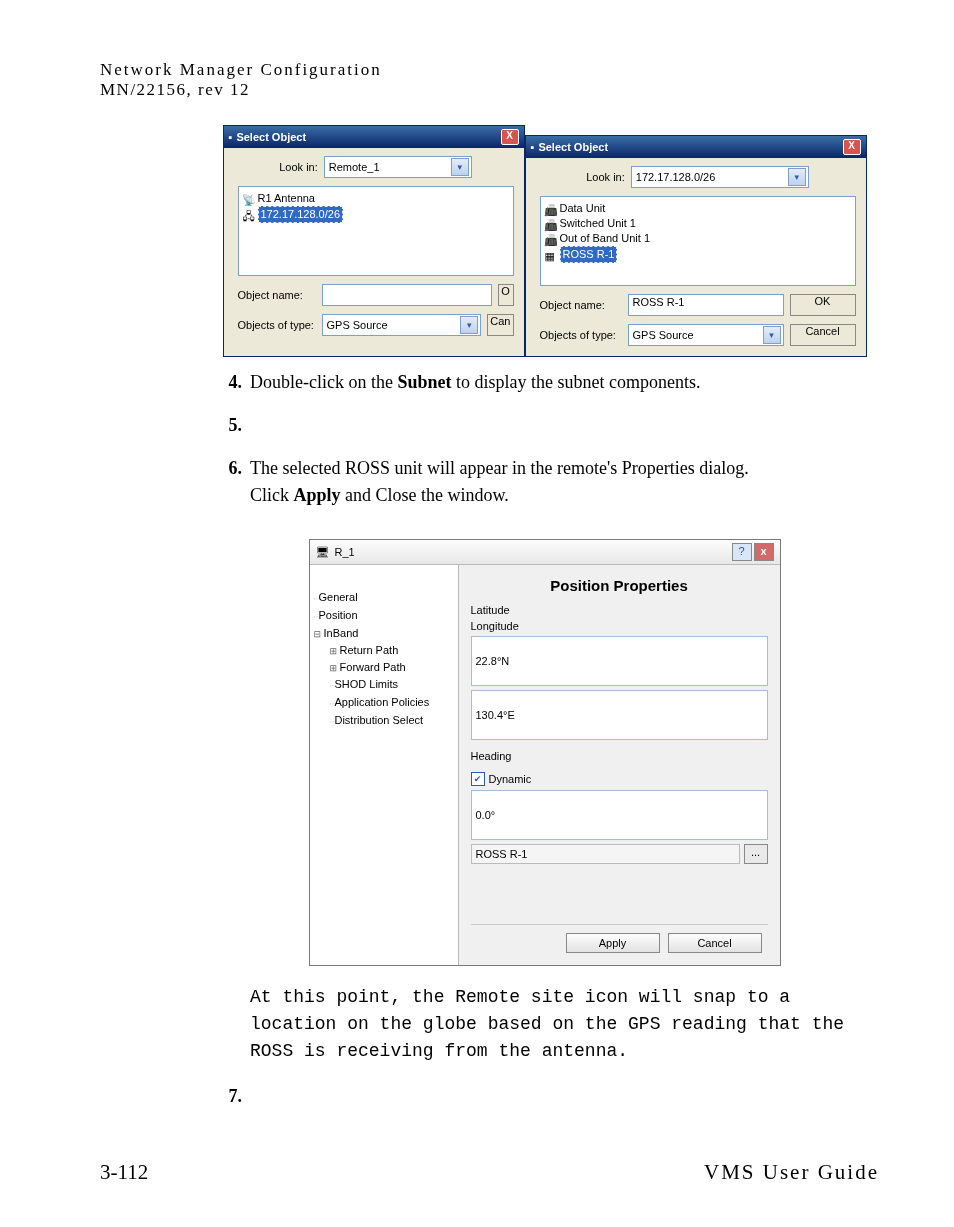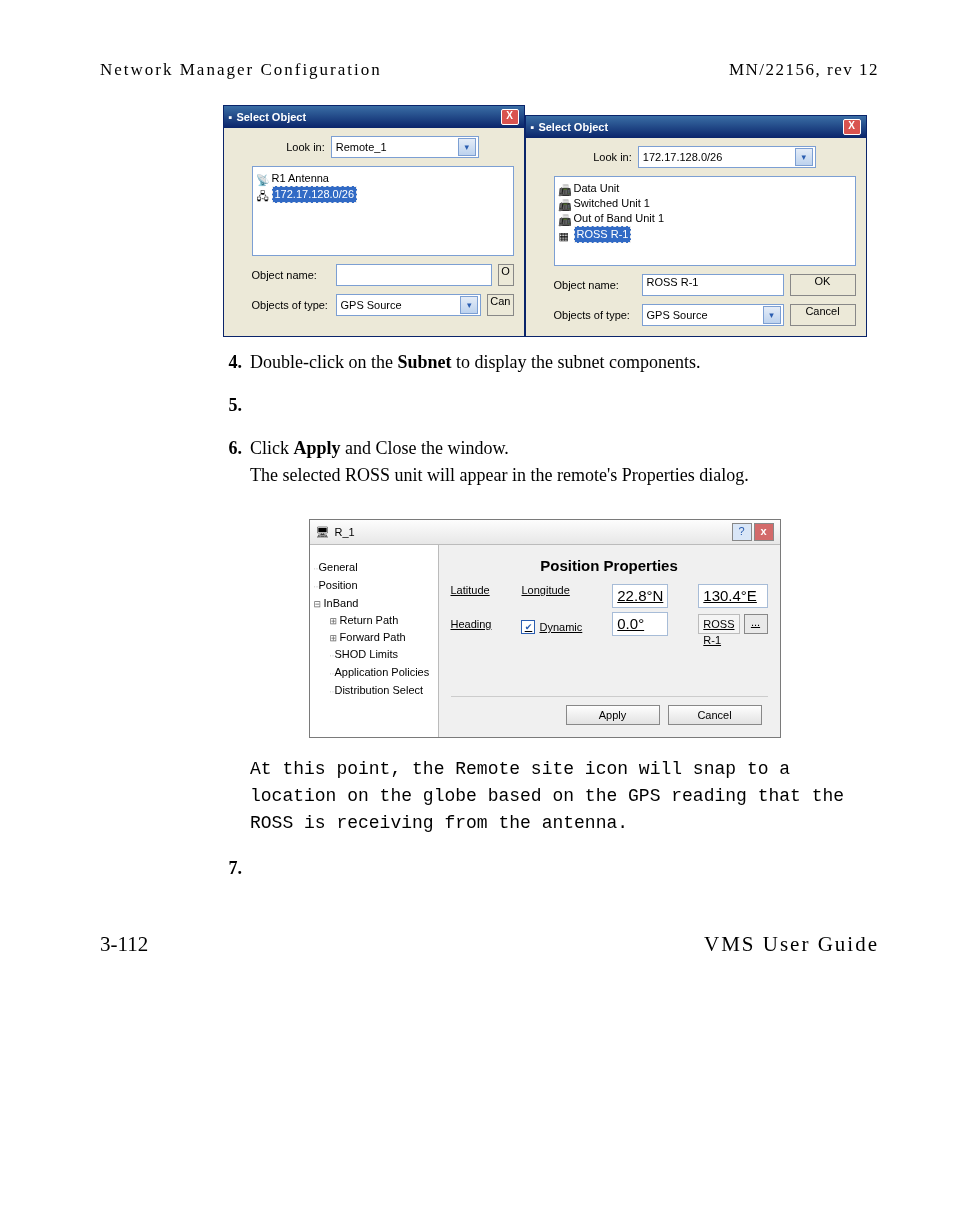--- a/index.html
+++ b/index.html
@@ -13,20 +13,21 @@
   .page {
     padding: 60px 75px 40px 100px;
     box-sizing: border-box;
   }
   .header {
     display: flex;
     justify-content: space-between;
     font-size: 17px;
     letter-spacing: 1.5px;
     margin-bottom: 25px;
+    flex-direction: column;
   }
   .header-left { letter-spacing: 2px; }
   .content-block { margin-left: 120px; margin-right: 10px; }
   .figure-wrap { text-align: center; margin: 0 0 10px 0; }
   .dialogs-row {
     display: flex;
     justify-content: center;
     gap: 0;
     margin-bottom: 12px;
   }
@@ -53,21 +54,21 @@
     background:#d9534f;
     border:1px solid #fff;
     color:#fff;
     width:16px; height:14px;
     font-size:10px;
     line-height:12px;
     text-align:center;
     font-weight:bold;
     border-radius:2px;
   }
-  .dlg-body { padding: 8px 10px 10px 28px; }
+  .dlg-body { padding: 8px 10px 10px 14px; }
   .lookin-row {
     display:flex; align-items:center; gap:6px; margin-bottom:8px; justify-content:center;
   }
   .field-label { font-size:11px; white-space:nowrap; }
   .dropdown {
     border:1px solid #7c9fd3; background:#fff;
     display:flex; align-items:center; justify-content:space-between;
     padding:1px 2px 1px 4px; height:18px;
   }
   .dd-arrow {
@@ -138,48 +139,47 @@
     padding:3px 6px;
   }
   .props-title-left { display:flex; align-items:center; gap:5px; font-weight:normal;}
   .props-title-btns { display:flex; gap:2px; }
   .tbtn { width:18px; height:16px; border:1px solid #888; text-align:center; line-height:14px; font-size:11px;}
   .tbtn.help { background:#d9e6f7; color:#2a5db0;}
   .tbtn.close { background:#d36a6a; color:#fff; font-weight:bold;}
   .props-body { display:flex; }
   .nav-tree {
     width:140px; border-right:1px solid #bbb;
-    background:#fff; padding:14px 4px;
+    background:#fff; padding:24px 4px;
   }
   .nav-tree .ti { font-size:11px; line-height:16px; color:#000; }
   .nav-tree .lvl1 { margin-left:16px; }
   .nav-tree .dot::before { content:"⋯ "; color:#999; font-size:7px; letter-spacing:-2px;}
   .nav-tree .box::before { content:"⊞ "; color:#666; font-size:9px;}
   .nav-tree .boxm::before { content:"⊟ "; color:#666; font-size:9px;}
   .props-right {
     flex:1; padding: 6px 12px 4px 12px;
     display:flex; flex-direction:column;
   }
   .props-heading {
     text-align:center; font-weight:bold; font-size:15px;
     font-family: Arial, Helvetica, sans-serif;
     margin: 6px 0 10px 0;
   }
   .props-grid {
     display:grid;
-    grid-template-columns: 1fr 1fr 1fr 1fr;
+    grid-template-columns: 1fr;
     column-gap: 30px; row-gap:4px;
     font-size:11px;
     margin-bottom: 60px;
-    text-decoration: underline;
   }
   .cell-label { color:#000; }
   .cell-value {
     border:1px solid #a7bcd7; background:#fff;
-    padding:3px 4px; font-size:15px;
+    padding:16px 4px; font-size:11px;
     height:16px; line-height:16px;
   }
   .chk-row { display:flex; align-items:center; gap:4px; }
   .chk {
     width:12px; height:12px; border:1px solid #2a5db0; background:#fff;
     display:inline-flex; align-items:center; justify-content:center;
     font-size:9px; color:#2a5db0; line-height:10px;
   }
   .ross-row { display:flex; gap:4px; align-items:center;}
   .ross-field { border:1px solid #bbb; background:#f5f5f5; flex:1; padding:1px 4px; height:16px; line-height:16px; }
@@ -322,22 +322,22 @@
           <span>Double-click on the </span><span class="strong">Subnet</span><span> to display the subnet components.</span>
         </p>
           </div>
       </li>
       <li>
         <span class="step-num">5.</span>
       </li>
       <li>
         <span class="step-num">6.</span>
         <div class="step-body">
+          <p>The selected ROSS unit will appear in the remote's Properties dialog.</p>
           <p><span>Click </span><span class="strong">Apply</span><span> and Close the window.</span></p>
-          <p>The selected ROSS unit will appear in the remote's Properties dialog.</p>
         </div>
       </li>
     </ol>
 
     <div class="figure-wrap">
       <div class="props-dialog">
         <div class="props-title">
           <span class="props-title-left">
             <span>🖥</span>
             <span>R_1</span>

